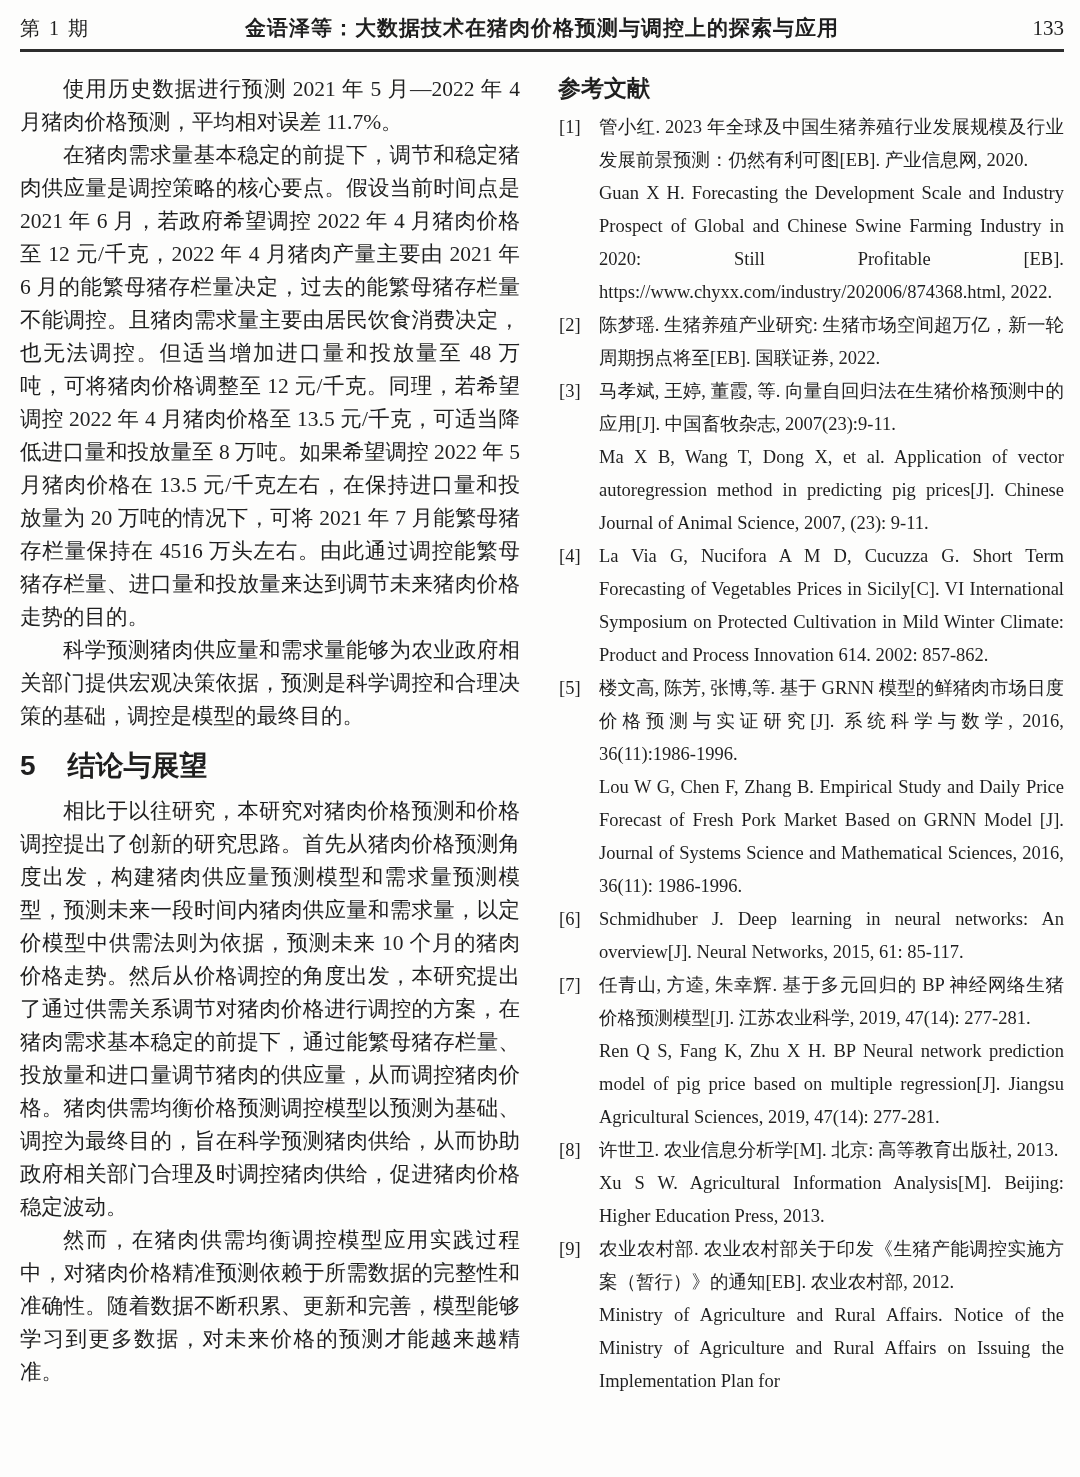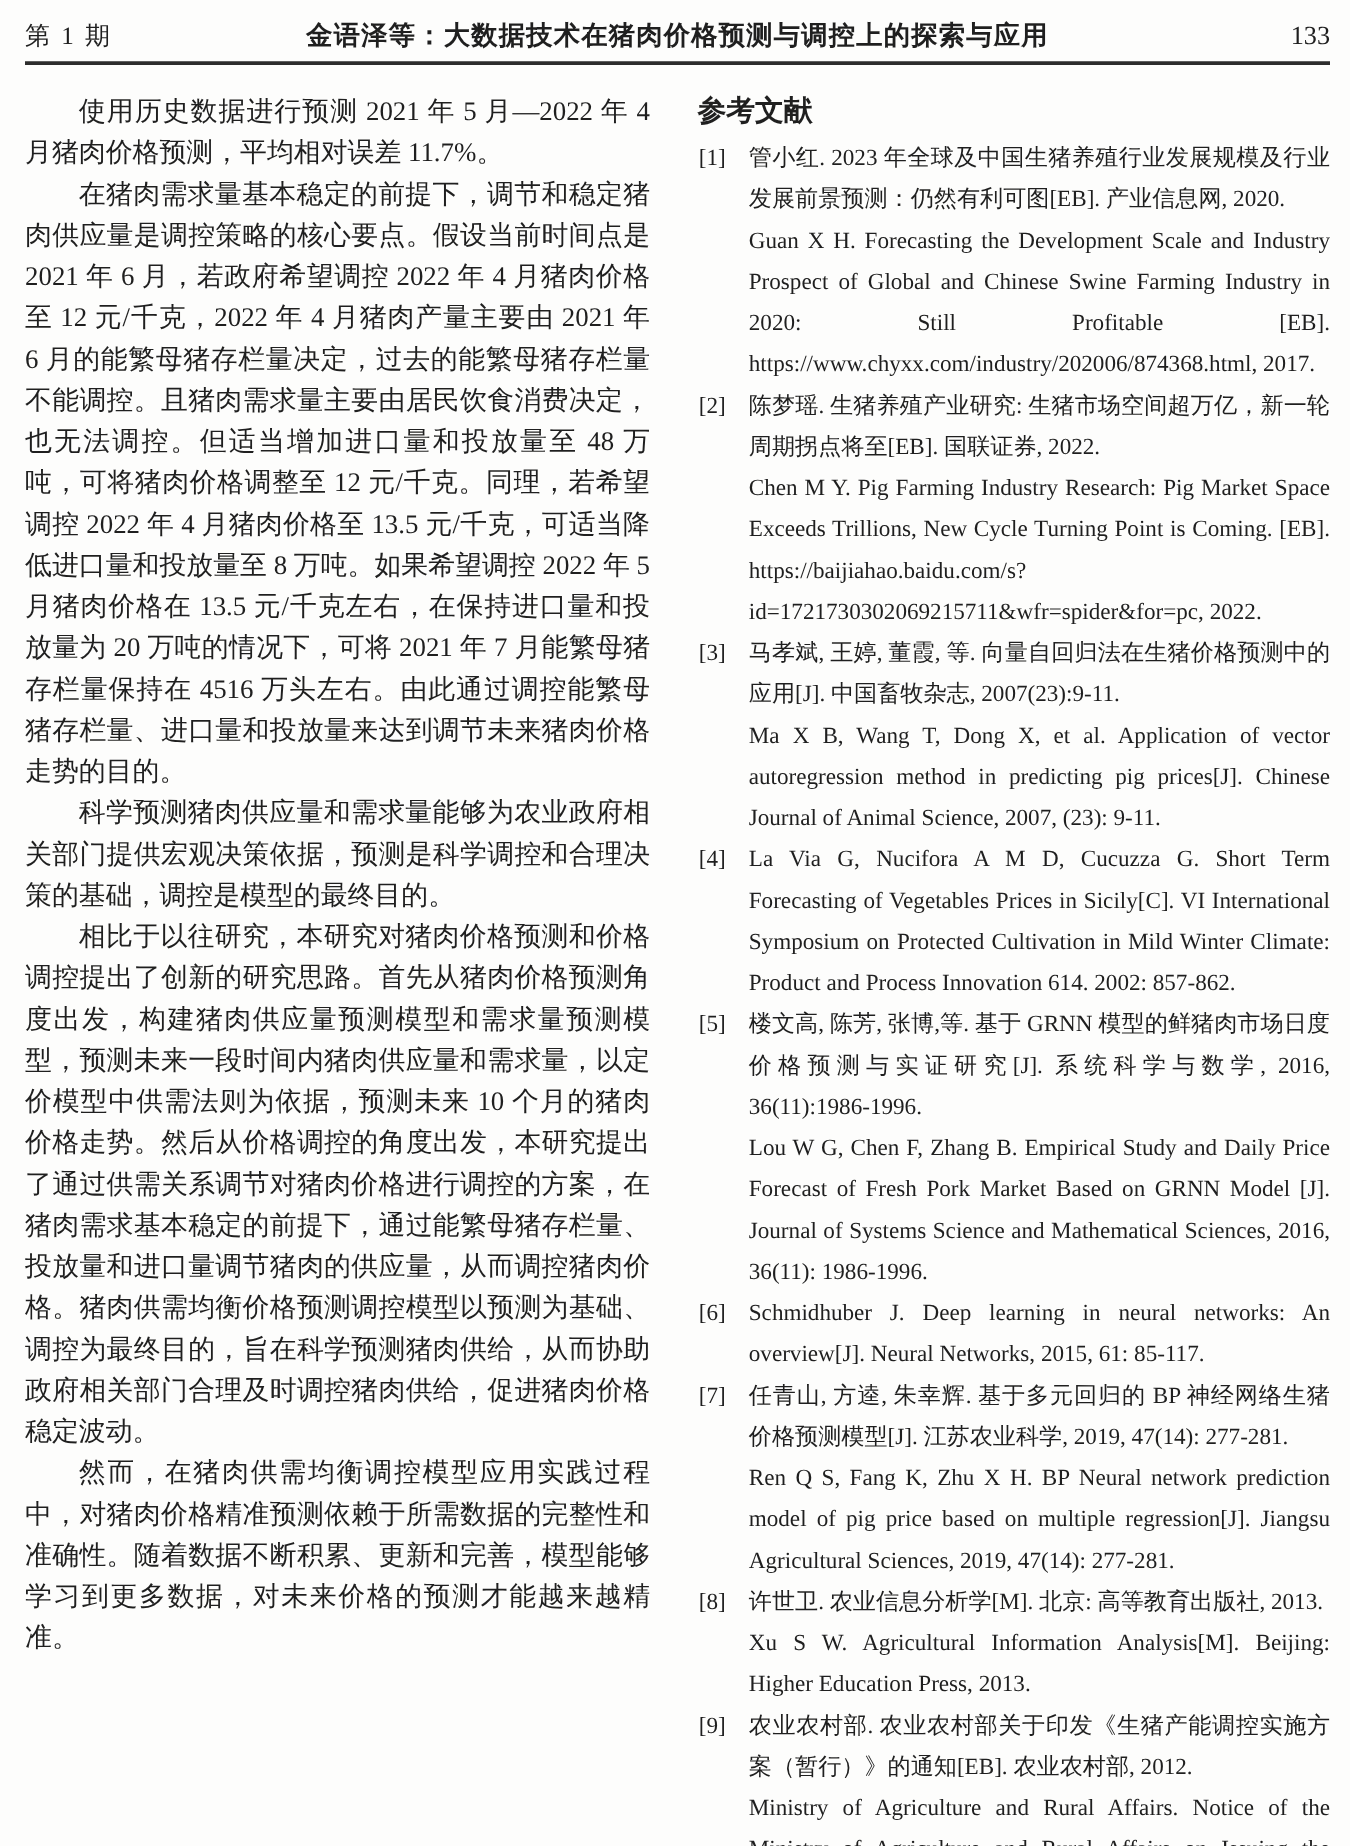--- a/index.html
+++ b/index.html
@@ -63,38 +63,40 @@
     <div class="running-title">金语泽等：大数据技术在猪肉价格预测与调控上的探索与应用</div>
     <div class="pageno">133</div>
   </div>
   <div class="rule"></div>
 
   <div class="columns">
     <div class="col-left" id="left-col">
         <p class="para indent">使用历史数据进行预测 2021 年 5 月—2022 年 4 月猪肉价格预测，平均相对误差 11.7%。</p>
         <p class="para indent">在猪肉需求量基本稳定的前提下，调节和稳定猪肉供应量是调控策略的核心要点。假设当前时间点是 2021 年 6 月，若政府希望调控 2022 年 4 月猪肉价格至 12 元/千克，2022 年 4 月猪肉产量主要由 2021 年 6 月的能繁母猪存栏量决定，过去的能繁母猪存栏量不能调控。且猪肉需求量主要由居民饮食消费决定，也无法调控。但适当增加进口量和投放量至 48 万吨，可将猪肉价格调整至 12 元/千克。同理，若希望调控 2022 年 4 月猪肉价格至 13.5 元/千克，可适当降低进口量和投放量至 8 万吨。如果希望调控 2022 年 5 月猪肉价格在 13.5 元/千克左右，在保持进口量和投放量为 20 万吨的情况下，可将 2021 年 7 月能繁母猪存栏量保持在 4516 万头左右。由此通过调控能繁母猪存栏量、进口量和投放量来达到调节未来猪肉价格走势的目的。</p>
         <p class="para indent">科学预测猪肉供应量和需求量能够为农业政府相关部门提供宏观决策依据，预测是科学调控和合理决策的基础，调控是模型的最终目的。</p>
+        <h2 class="sec-heading">
+    <span class="num">5</span><span class="sec-title">结论与展望</span>
+  </h2>
         <p class="para indent">相比于以往研究，本研究对猪肉价格预测和价格调控提出了创新的研究思路。首先从猪肉价格预测角度出发，构建猪肉供应量预测模型和需求量预测模型，预测未来一段时间内猪肉供应量和需求量，以定价模型中供需法则为依据，预测未来 10 个月的猪肉价格走势。然后从价格调控的角度出发，本研究提出了通过供需关系调节对猪肉价格进行调控的方案，在猪肉需求基本稳定的前提下，通过能繁母猪存栏量、投放量和进口量调节猪肉的供应量，从而调控猪肉价格。猪肉供需均衡价格预测调控模型以预测为基础、调控为最终目的，旨在科学预测猪肉供给，从而协助政府相关部门合理及时调控猪肉供给，促进猪肉价格稳定波动。</p>
         <p class="para indent">然而，在猪肉供需均衡调控模型应用实践过程中，对猪肉价格精准预测依赖于所需数据的完整性和准确性。随着数据不断积累、更新和完善，模型能够学习到更多数据，对未来价格的预测才能越来越精准。</p>
       </div>
     <div class="col-right">
       <div class="refs-heading">参考文献</div>
       <div id="refs-list">
           <div class="ref-item">
     <span class="ref-label">[1]</span>
     <div class="ref-parts">
               <div class="ref-part">管小红. 2023 年全球及中国生猪养殖行业发展规模及行业发展前景预测：仍然有利可图[EB]. 产业信息网, 2020.</div>
-              <div class="ref-part">Guan X H. Forecasting the Development Scale and Industry Prospect of Global and Chinese Swine Farming Industry in 2020: Still Profitable [EB]. https://www.chyxx.com/industry/202006/874368.html, 2017.</div>
+              <div class="ref-part">Guan X H. Forecasting the Development Scale and Industry Prospect of Global and Chinese Swine Farming Industry in 2020: Still Profitable [EB]. https://www.chyxx.com/industry/202006/874368.html, 2022.</div>
             </div>
   </div>
           <div class="ref-item">
     <span class="ref-label">[2]</span>
     <div class="ref-parts">
               <div class="ref-part">陈梦瑶. 生猪养殖产业研究: 生猪市场空间超万亿，新一轮周期拐点将至[EB]. 国联证券, 2022.</div>
-              <div class="ref-part">Chen M Y. Pig Farming Industry Research: Pig Market Space Exceeds Trillions, New Cycle Turning Point is Coming. [EB]. https://baijiahao.baidu.com/s?id=1721730302069215711&amp;wfr=spider&amp;for=pc, 2022.</div>
             </div>
   </div>
           <div class="ref-item">
     <span class="ref-label">[3]</span>
     <div class="ref-parts">
               <div class="ref-part">马孝斌, 王婷, 董霞, 等. 向量自回归法在生猪价格预测中的应用[J]. 中国畜牧杂志, 2007(23):9-11.</div>
               <div class="ref-part">Ma X B, Wang T, Dong X, et al. Application of vector autoregression method in predicting pig prices[J]. Chinese Journal of Animal Science, 2007, (23): 9-11.</div>
             </div>
   </div>
           <div class="ref-item">

